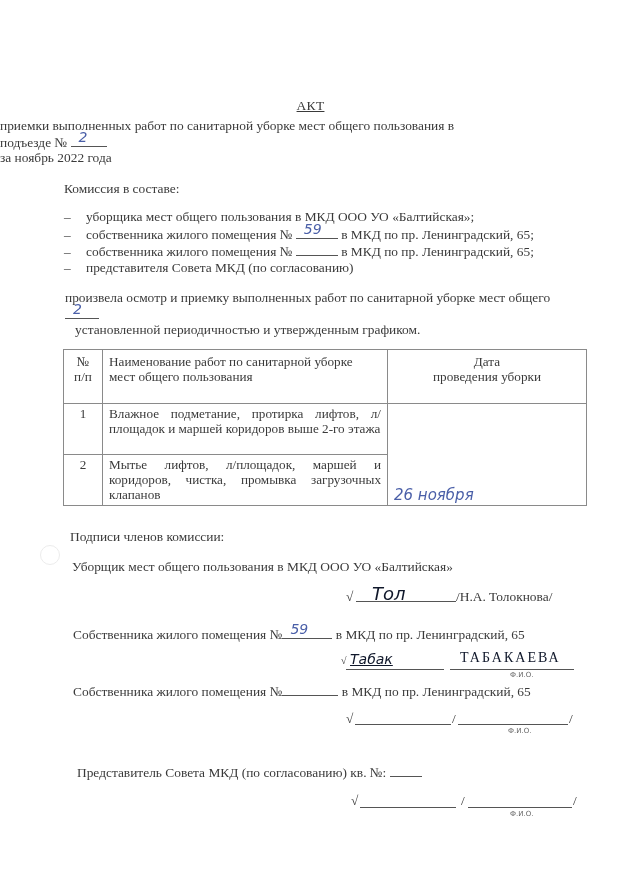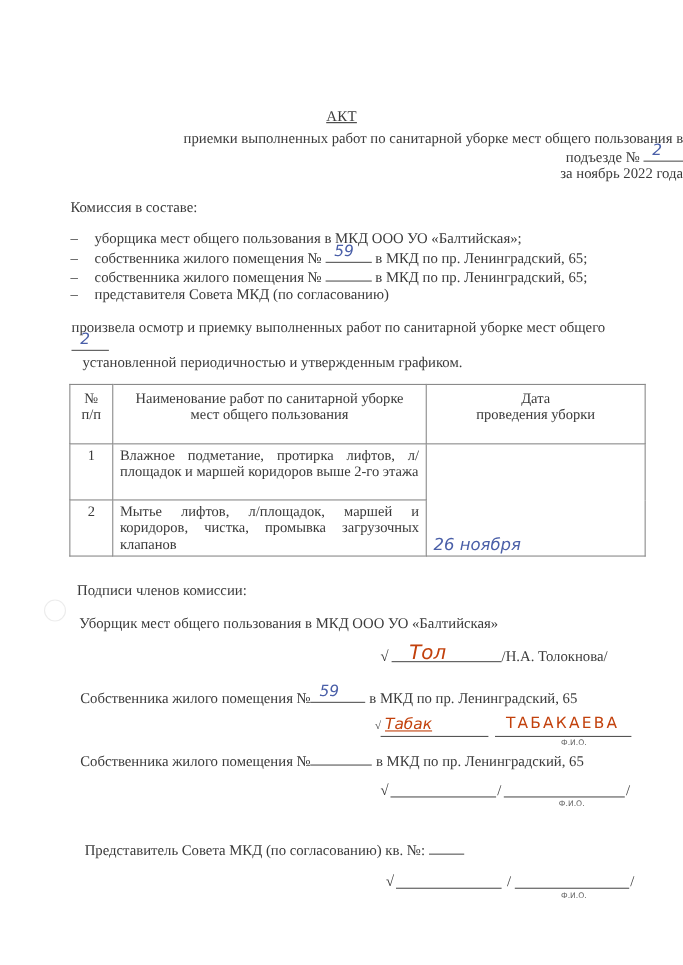--- a/index.html
+++ b/index.html
@@ -4,40 +4,40 @@
 <style>
   html, body { margin: 0; padding: 0; background: #ffffff; }
   body {
     width: 621px; height: 877px; position: relative; overflow: hidden;
     font-family: "Liberation Serif", "DejaVu Serif", serif;
     color: #3a3a3a; font-size: 13.4px;
   }
   .abs { position: absolute; white-space: nowrap; }
   .title { left: 0; width: 621px; text-align: center; top: 98px; font-size: 13.5px; }
   .title span { text-decoration: underline; letter-spacing: 0.3px; }
-  .sub { left: 0; width: 621px; text-align: right; font-size: 13.4px; }
+  .sub { left: 0; width: 621px; text-align: left; font-size: 13.4px; }
   .hw { font-family: "DejaVu Sans", sans-serif; color: #4a5fa8; font-style: italic; }
   .blank { display: inline-block; border-bottom: 1px solid #555; height: 12px; vertical-align: baseline; position: relative; }
   .blank .hw { position: absolute; left: 8px; bottom: 1px; font-size: 14px; }
   .dash { display: inline-block; width: 22px; }
   table.works {
     position: absolute; left: 63px; top: 349px; width: 524px;
     border-collapse: collapse; font-size: 13.2px; color: #3a3a3a;
   }
   table.works td, table.works th {
     border: 1px solid #8a8a8a; font-weight: normal; vertical-align: top; padding: 2px 6px;
     line-height: 15px;
   }
   table.works th { text-align: center; padding-top: 4px; height: 47px; }
   .c1 { width: 26px; text-align: center; }
   .c2 { width: 272px; text-align: justify; }
   .c3 { position: relative; }
   .sigline { position: absolute; border-bottom: 1px solid #555; height: 1px; }
   .fio { position: absolute; font-size: 7px; font-family: "DejaVu Sans", sans-serif; color: #666; }
-  .sig { position: absolute; font-family: "DejaVu Sans", sans-serif; color: #c2410c; font-style: italic; }
+  .sig { position: absolute; font-family: "DejaVu Sans", sans-serif; color: #0f172a; font-style: italic; }
   .mark { position: absolute; left: 40px; top: 545px; width: 18px; height: 18px; border-radius: 50%; border: 1px solid #ececec; }
 </style>
 </head>
 <body>
 
 <div class="abs title"><span>АКТ</span></div>
 <div class="abs sub" style="top:118px">приемки выполненных работ по санитарной уборке мест общего пользования в</div>
 <div class="abs sub" style="top:134px">
   <span>подъезде №</span>
   <span class="blank" style="width:36px"><span class="hw">2</span></span>
@@ -69,21 +69,21 @@
 </div>
 <div class="abs" style="left:75px; top:322px">установленной периодичностью и утвержденным графиком.</div>
 
 <table class="works">
   <tbody>
       <tr>
     <th class="c1">
           <div>№</div>
           <div>п/п</div>
         </th>
-    <th class="c2" style="text-align:center">
+    <th class="c2" style="text-align:left">
           <div>Наименование работ по санитарной уборке</div>
           <div>мест общего пользования</div>
         </th>
     <th>
           <div>Дата</div>
           <div>проведения уборки</div>
         </th>
   </tr>
   <tr>
     <td class="c1" style="height:46px">1</td>
@@ -110,21 +110,21 @@
 <div class="abs" style="left:456px; top:589px">/Н.А. Толокнова/</div>
 
 <div class="abs" style="left:73px; top:626px">
   <span>Собственника жилого помещения №</span><span class="blank" style="width:50px"><span class="hw">59</span></span>
   <span>в МКД по пр. Ленинградский, 65</span>
 </div>
 <div class="abs" style="left:341px; top:655px; font-size:10px;">√</div>
 <div class="sigline" style="left:346px; top:668px; width:98px;"></div>
 <div class="sig" style="left:350px; top:651px; font-size:14px;text-decoration:underline;">Табак</div>
 <div class="sigline" style="left:450px; top:668px; width:124px;"></div>
-<div class="sig" style="left:460px; top:650px; font-size:14px; letter-spacing:2px; font-style:normal;">ТАБАКАЕВА</div>
+<div class="sig" style="left:460px; top:650px; font-size:14px; letter-spacing:2px; font-style:normal;font-family:Liberation Serif, serif;">ТАБАКАЕВА</div>
 <div class="fio" style="left:510px; top:671px">Ф.И.О.</div>
 
 <div class="abs" style="left:73px; top:683px">
   <span>Собственника жилого помещения №</span><span class="blank" style="width:56px"><span class="hw"></span></span>
   <span>в МКД по пр. Ленинградский, 65</span>
 </div>
 <div class="abs" style="left:346px; top:711px">√</div>
 <div class="sigline" style="left:355px; top:723px; width:96px;"></div>
 <div class="abs" style="left:452px; top:711px">/</div>
 <div class="sigline" style="left:458px; top:723px; width:110px;"></div>

